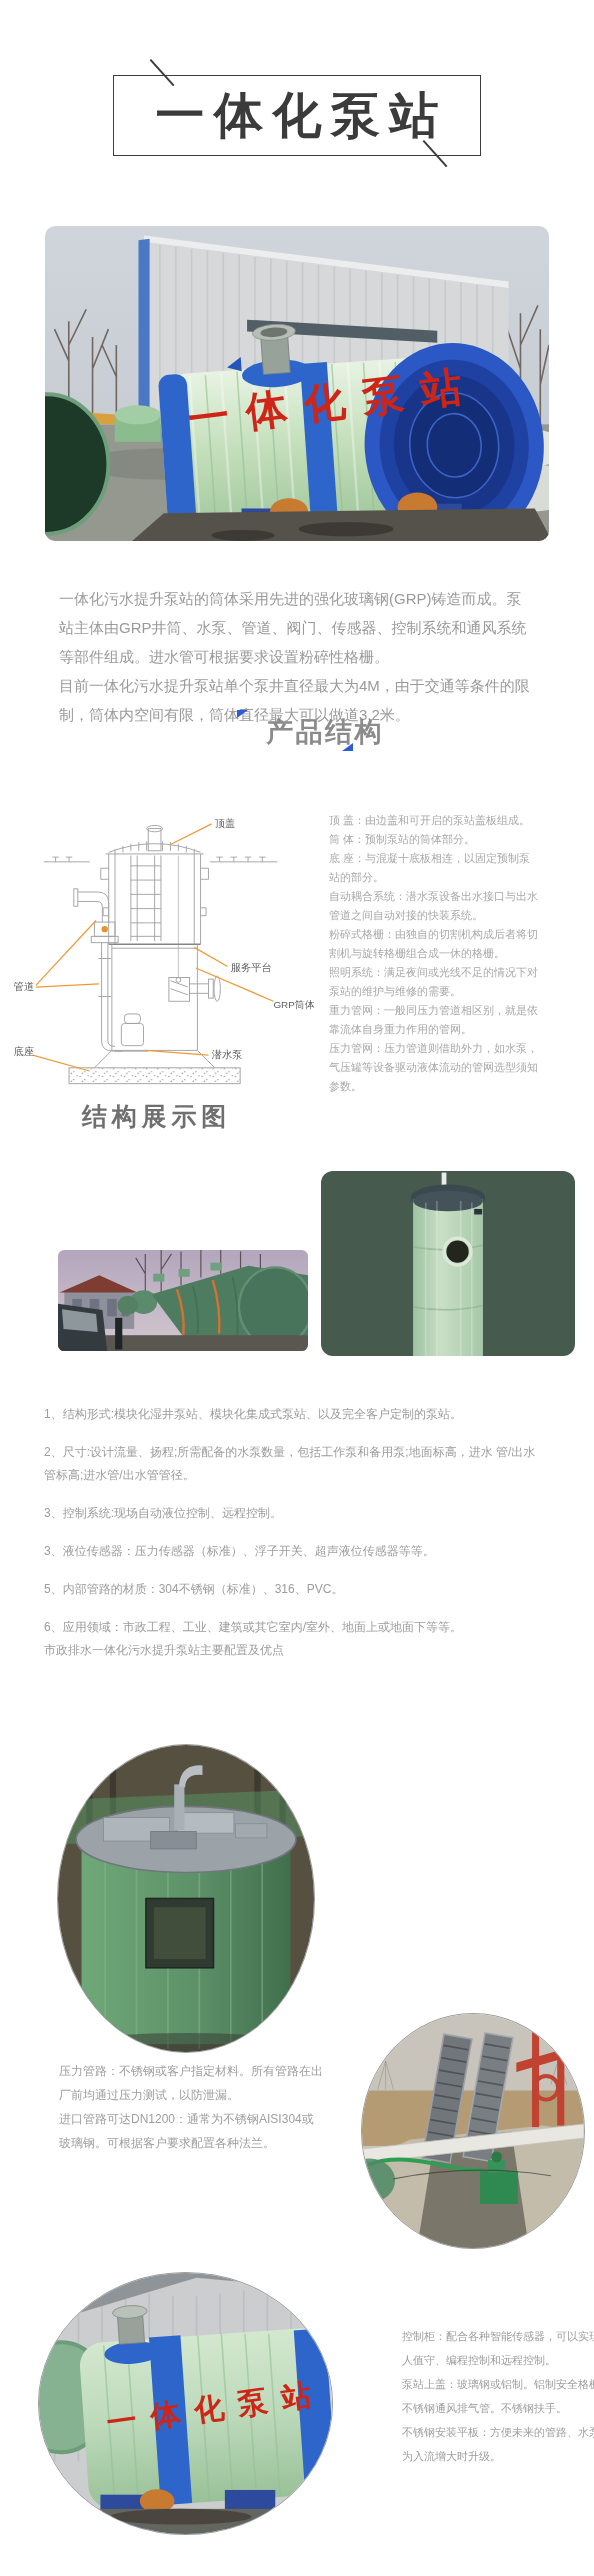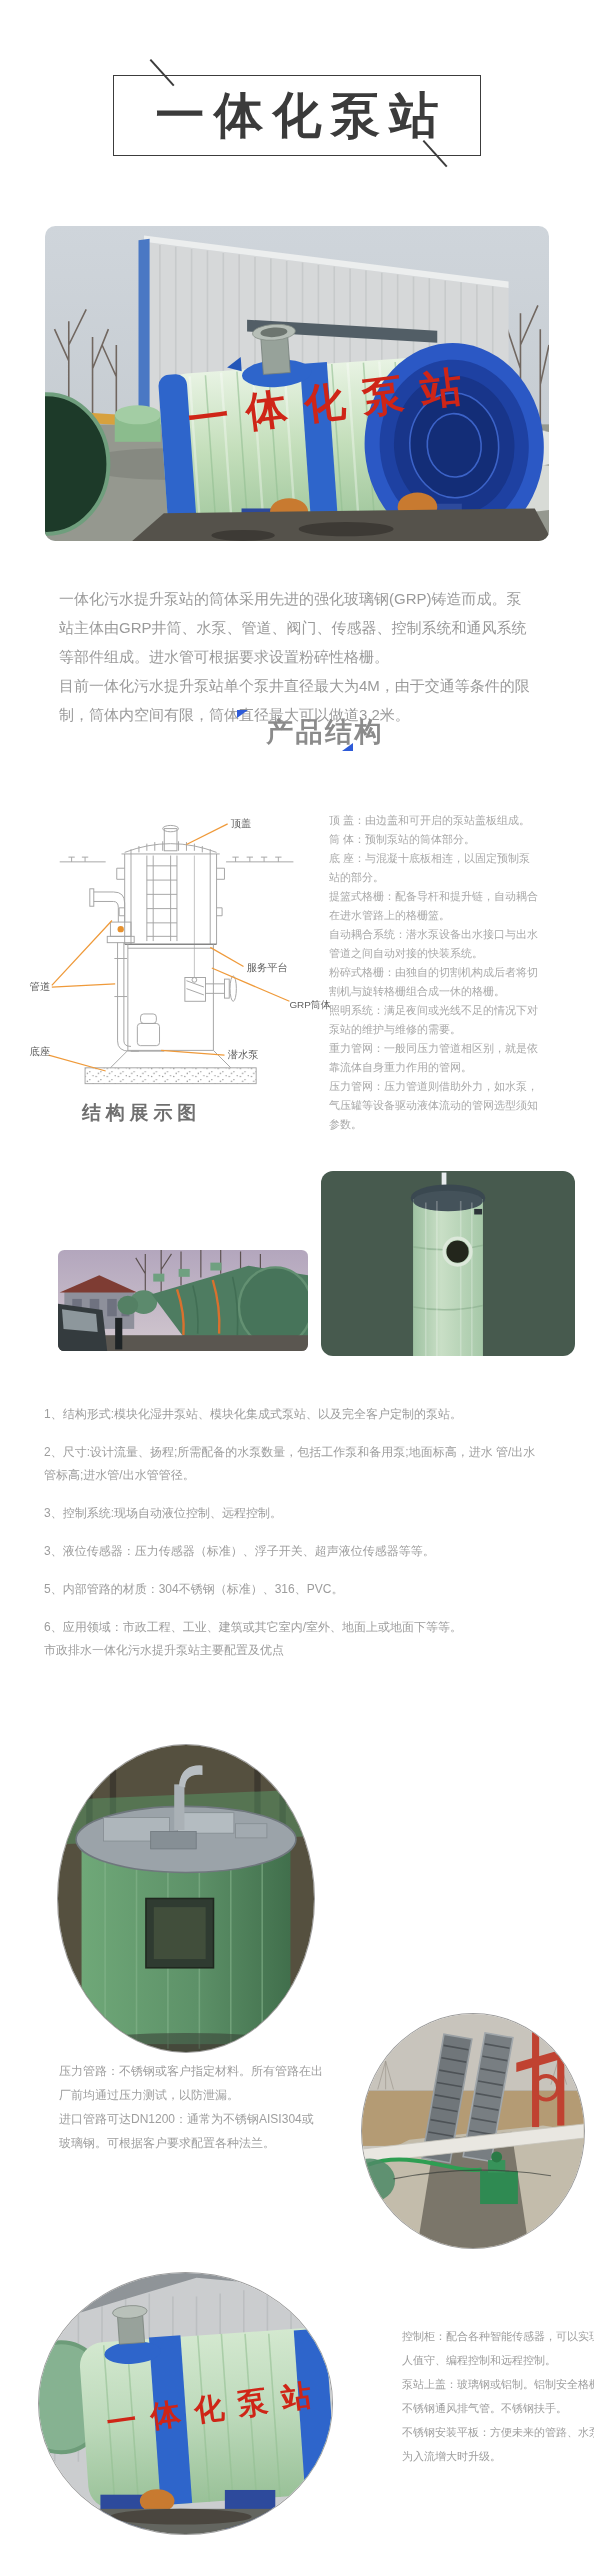--- a/index.html
+++ b/index.html
@@ -32,27 +32,27 @@
   .intro p{margin:0;}
 
   
   .sec-header{position:absolute;left:0;top:714px;width:594px;text-align:center;
               font-size:27px;font-weight:bold;color:#8b8b8b;letter-spacing:2.4px;padding-left:28px;}
   .tri{position:absolute;width:0;height:0;}
   .tri-tl{left:237px;top:710px;border-top:8.7px solid #2e5bd8;border-right:11px solid transparent;}
   .tri-br{left:342px;top:743px;border-bottom:8.7px solid #2e5bd8;border-left:11px solid transparent;}
 
   
-  .diagram{position:absolute;left:28px;top:789px;width:309px;height:301px;}
+  .diagram{position:absolute;left:12px;top:789px;width:309px;height:301px;}
   .diagram svg{width:100%;height:100%;}
   .annotations{position:absolute;left:329px;top:811px;width:212px;
                font-size:11px;line-height:19px;color:#a9a9a9;}
   .annotations p{margin:0;}
   .diagram-caption{position:absolute;left:82px;top:1100px;
-                   font-family:"Liberation Serif",serif;font-weight:bold;font-size:19px;
+                   font-family:"Liberation Serif",serif;font-weight:bold;font-size:25px;
                    color:#6f6f6f;letter-spacing:4.8px;}
 
   
   .specs{position:absolute;left:44px;top:1403px;width:493px;
          font-size:12px;line-height:23px;color:#9d9d9d;}
   .specs p{margin:0 0 15px 0;}
   .specs p.spec-last{margin-bottom:0;}
   .specs p.spec-tail{margin-top:0;}
 
   
@@ -237,21 +237,20 @@
         <text x="2" y="336">底座</text>
         <text x="252" y="340">潜水泵</text>
       </g>
     </svg>
   </div>
 
   <div class="annotations">
     <p>顶 盖：由边盖和可开启的泵站盖板组成。</p>
     <p>筒 体：预制泵站的筒体部分。</p>
     <p>底 座：与混凝十底板相连，以固定预制泵站的部分。</p>
-    <p>提篮式格栅：配备导杆和提升链，自动耦合在进水管路上的格栅篮。</p>
     <p>自动耦合系统：潜水泵设备出水接口与出水管道之间自动对接的快装系统。</p>
     <p>粉碎式格栅：由独自的切割机构成后者将切割机与旋转格栅组合成一休的格栅。</p>
     <p>照明系统：满足夜间或光线不足的情况下对泵站的维护与维修的需要。</p>
     <p>重力管网：一般同压力管道相区别，就是依靠流体自身重力作用的管网。</p>
     <p>压力管网：压力管道则借助外力，如水泵，气压罐等设备驱动液体流动的管网选型须知参数。</p>
   </div>
 
   <div class="diagram-caption">结构展示图</div>
 
   <div class="photo photo-tall">

